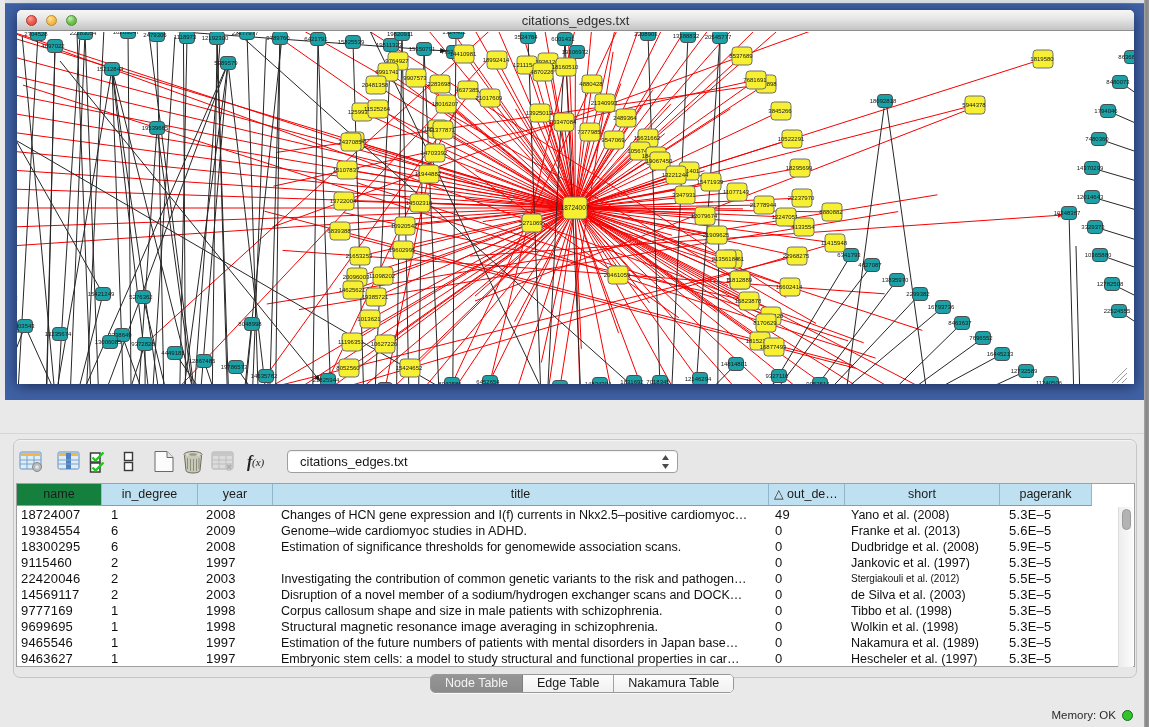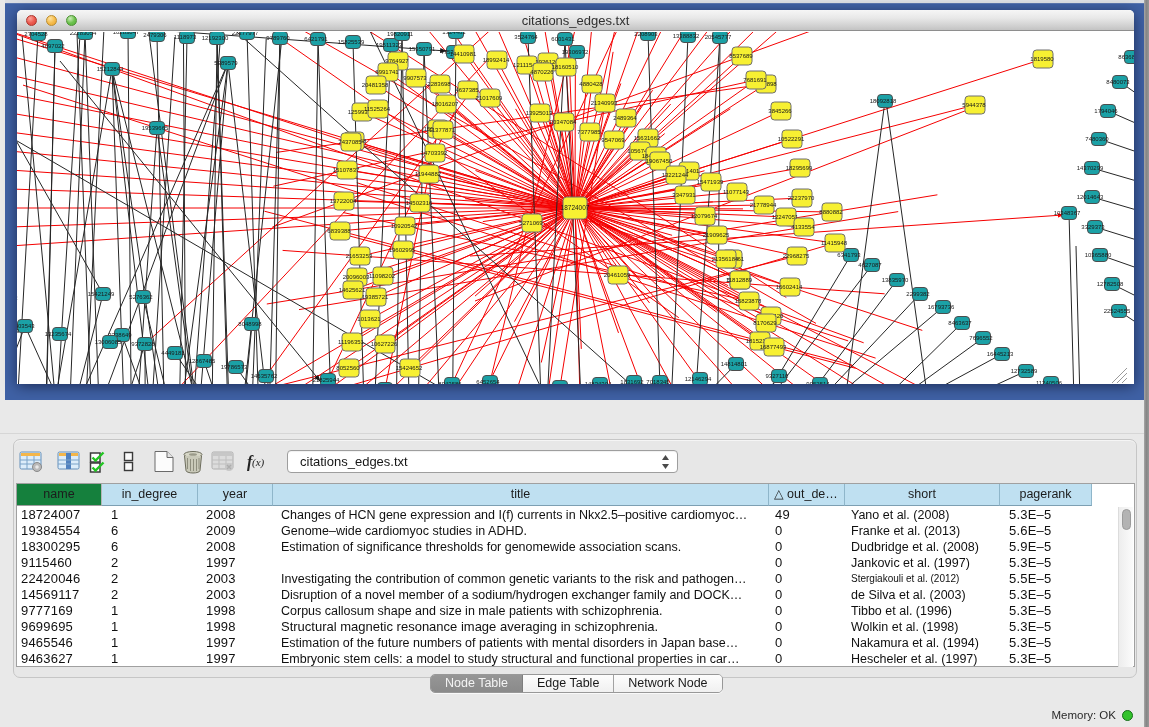--- a/index.html
+++ b/index.html
@@ -822,65 +822,65 @@
         <span style="left:189px">2003</span>
         <span style="left:264px;width:489px;overflow:hidden;font-size:12.5px;letter-spacing:0">Investigating the contribution of common genetic variants to the risk and pathogen…</span>
         <span style="left:758px">0</span>
         <span style="left:834px;width:154px;overflow:hidden;font-size:10px;letter-spacing:0">Stergiakouli et al. (2012)</span>
         <span style="left:992px">5.5E–5</span>
       </div>
       <div class="row" style="top:103px">
         <span style="left:4px">14569117</span>
         <span style="left:94px">2</span>
         <span style="left:189px">2003</span>
-        <span style="left:264px;width:489px;overflow:hidden;font-size:12.5px;letter-spacing:0">Disruption of a novel member of a sodium/hydrogen exchanger family and DOCK…</span>
+        <span style="left:264px;width:489px;overflow:hidden;font-size:12.5px;letter-spacing:0">Disruption of a novel member of a sodium/hydrogen exchanger scans and DOCK…</span>
         <span style="left:758px">0</span>
         <span style="left:834px;width:154px;overflow:hidden;font-size:12.5px;letter-spacing:0">de Silva et al. (2003)</span>
         <span style="left:992px">5.3E–5</span>
       </div>
       <div class="row" style="top:119px">
         <span style="left:4px">9777169</span>
         <span style="left:94px">1</span>
         <span style="left:189px">1998</span>
         <span style="left:264px;width:489px;overflow:hidden;font-size:12.5px;letter-spacing:0">Corpus callosum shape and size in male patients with schizophrenia.</span>
         <span style="left:758px">0</span>
-        <span style="left:834px;width:154px;overflow:hidden;font-size:12.5px;letter-spacing:0">Tibbo et al. (1996)</span>
+        <span style="left:834px;width:154px;overflow:hidden;font-size:12.5px;letter-spacing:0">Tibbo et al. (1998)</span>
         <span style="left:992px">5.3E–5</span>
       </div>
       <div class="row" style="top:135px">
         <span style="left:4px">9699695</span>
         <span style="left:94px">1</span>
         <span style="left:189px">1998</span>
         <span style="left:264px;width:489px;overflow:hidden;font-size:13px;letter-spacing:0">Structural magnetic resonance image averaging in schizophrenia.</span>
         <span style="left:758px">0</span>
         <span style="left:834px;width:154px;overflow:hidden;font-size:12.5px;letter-spacing:0">Wolkin et al. (1998)</span>
         <span style="left:992px">5.3E–5</span>
       </div>
       <div class="row" style="top:151px">
         <span style="left:4px">9465546</span>
         <span style="left:94px">1</span>
         <span style="left:189px">1997</span>
         <span style="left:264px;width:489px;overflow:hidden;font-size:12.5px;letter-spacing:0">Estimation of the future numbers of patients with mental disorders in Japan base…</span>
         <span style="left:758px">0</span>
-        <span style="left:834px;width:154px;overflow:hidden;font-size:12.5px;letter-spacing:0">Nakamura et al. (1994)</span>
+        <span style="left:834px;width:154px;overflow:hidden;font-size:12.5px;letter-spacing:0">Nakamura et al. (1989)</span>
         <span style="left:992px">5.3E–5</span>
       </div>
       <div class="row" style="top:167px">
         <span style="left:4px">9463627</span>
         <span style="left:94px">1</span>
         <span style="left:189px">1997</span>
         <span style="left:264px;width:489px;overflow:hidden;font-size:12.5px;letter-spacing:0">Embryonic stem cells: a model to study structural and functional properties in car…</span>
         <span style="left:758px">0</span>
         <span style="left:834px;width:154px;overflow:hidden;font-size:12.5px;letter-spacing:0">Hescheler et al. (1997)</span>
         <span style="left:992px">5.3E–5</span>
       </div>
   <div class="sbar">
         <div class="thumb"></div>
       </div>
  </div>
  <div class="tabs">
   <div class="tab sel">Node Table</div>
       <div class="tab">Edge Table</div>
-      <div class="tab">Network Node</div>
+      <div class="tab">Nakamura Table</div>
  </div>
  <div class="mem">Memory: OK</div>
     <div class="memdot"></div>
 </div>
 
 </body></html>

